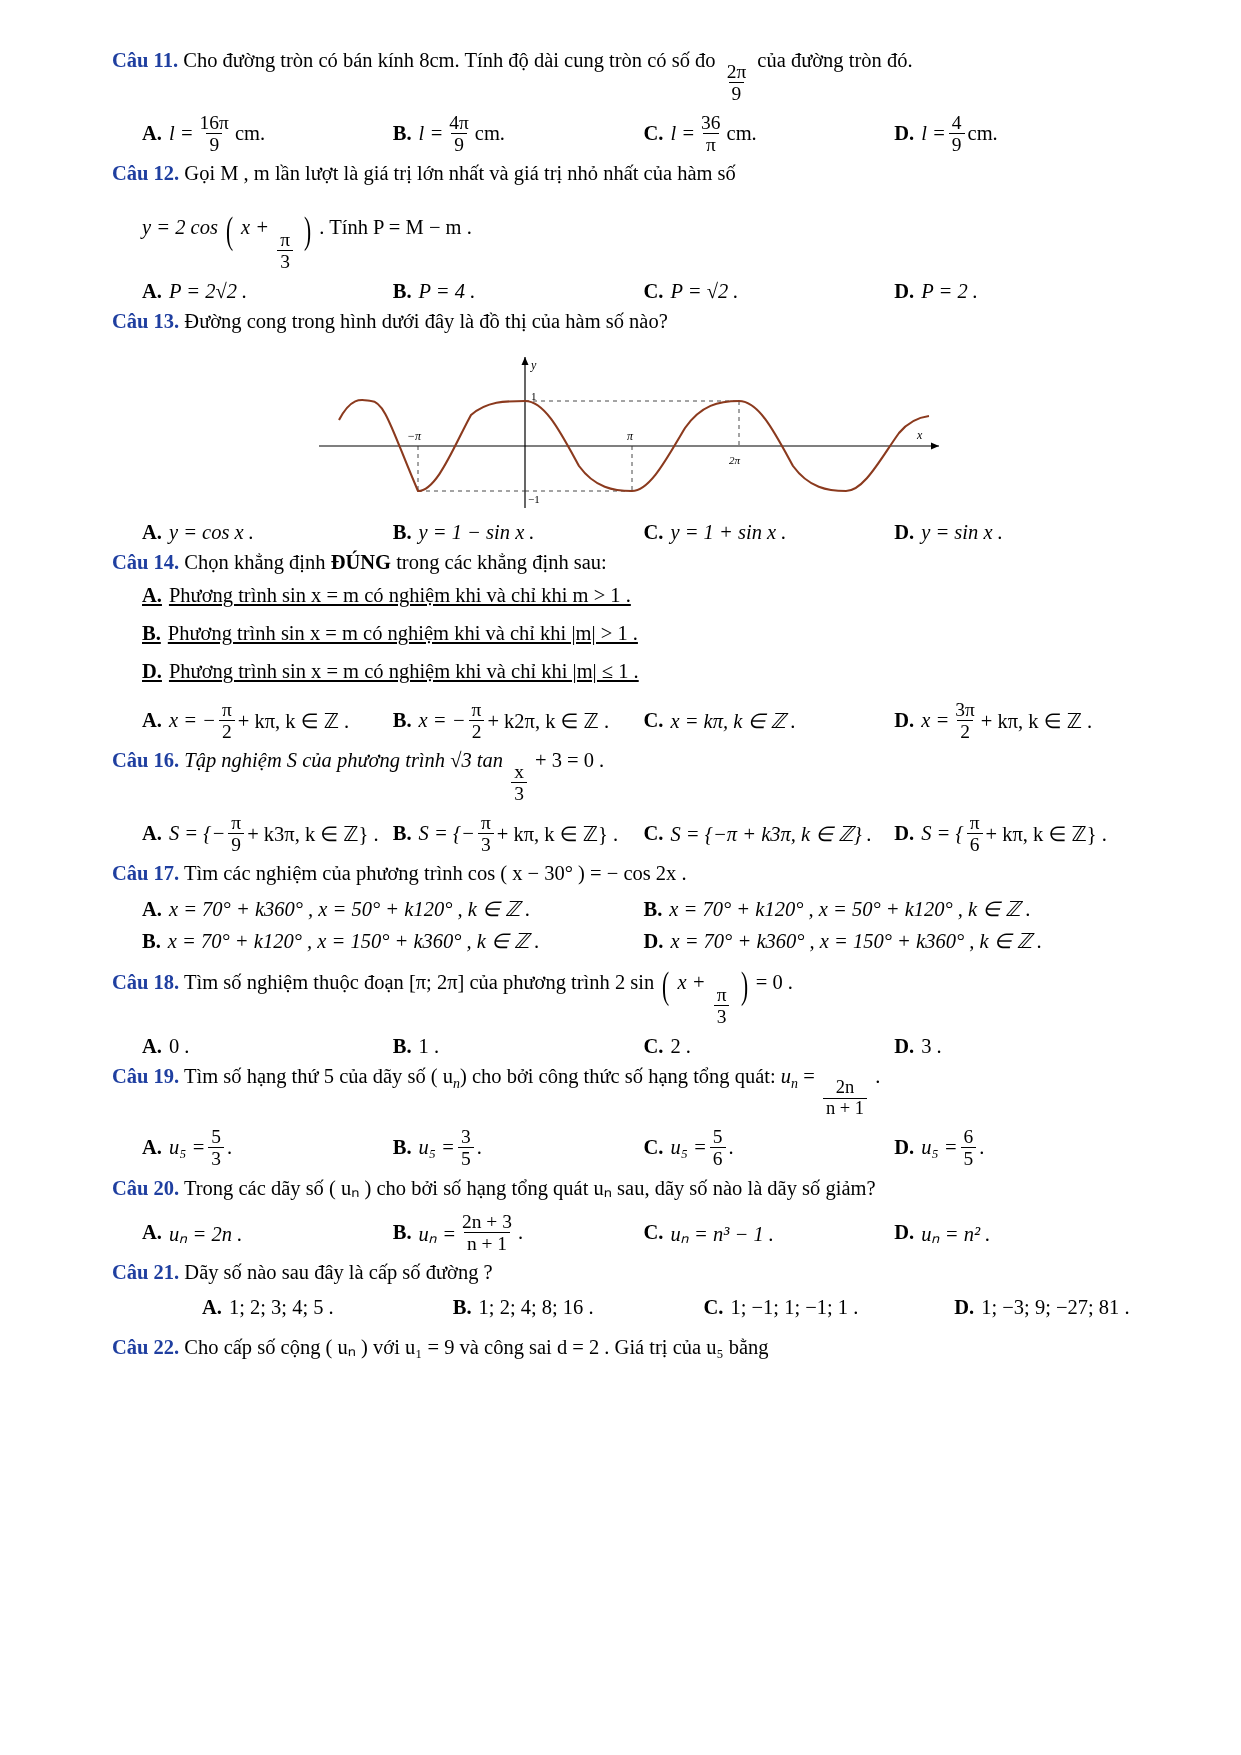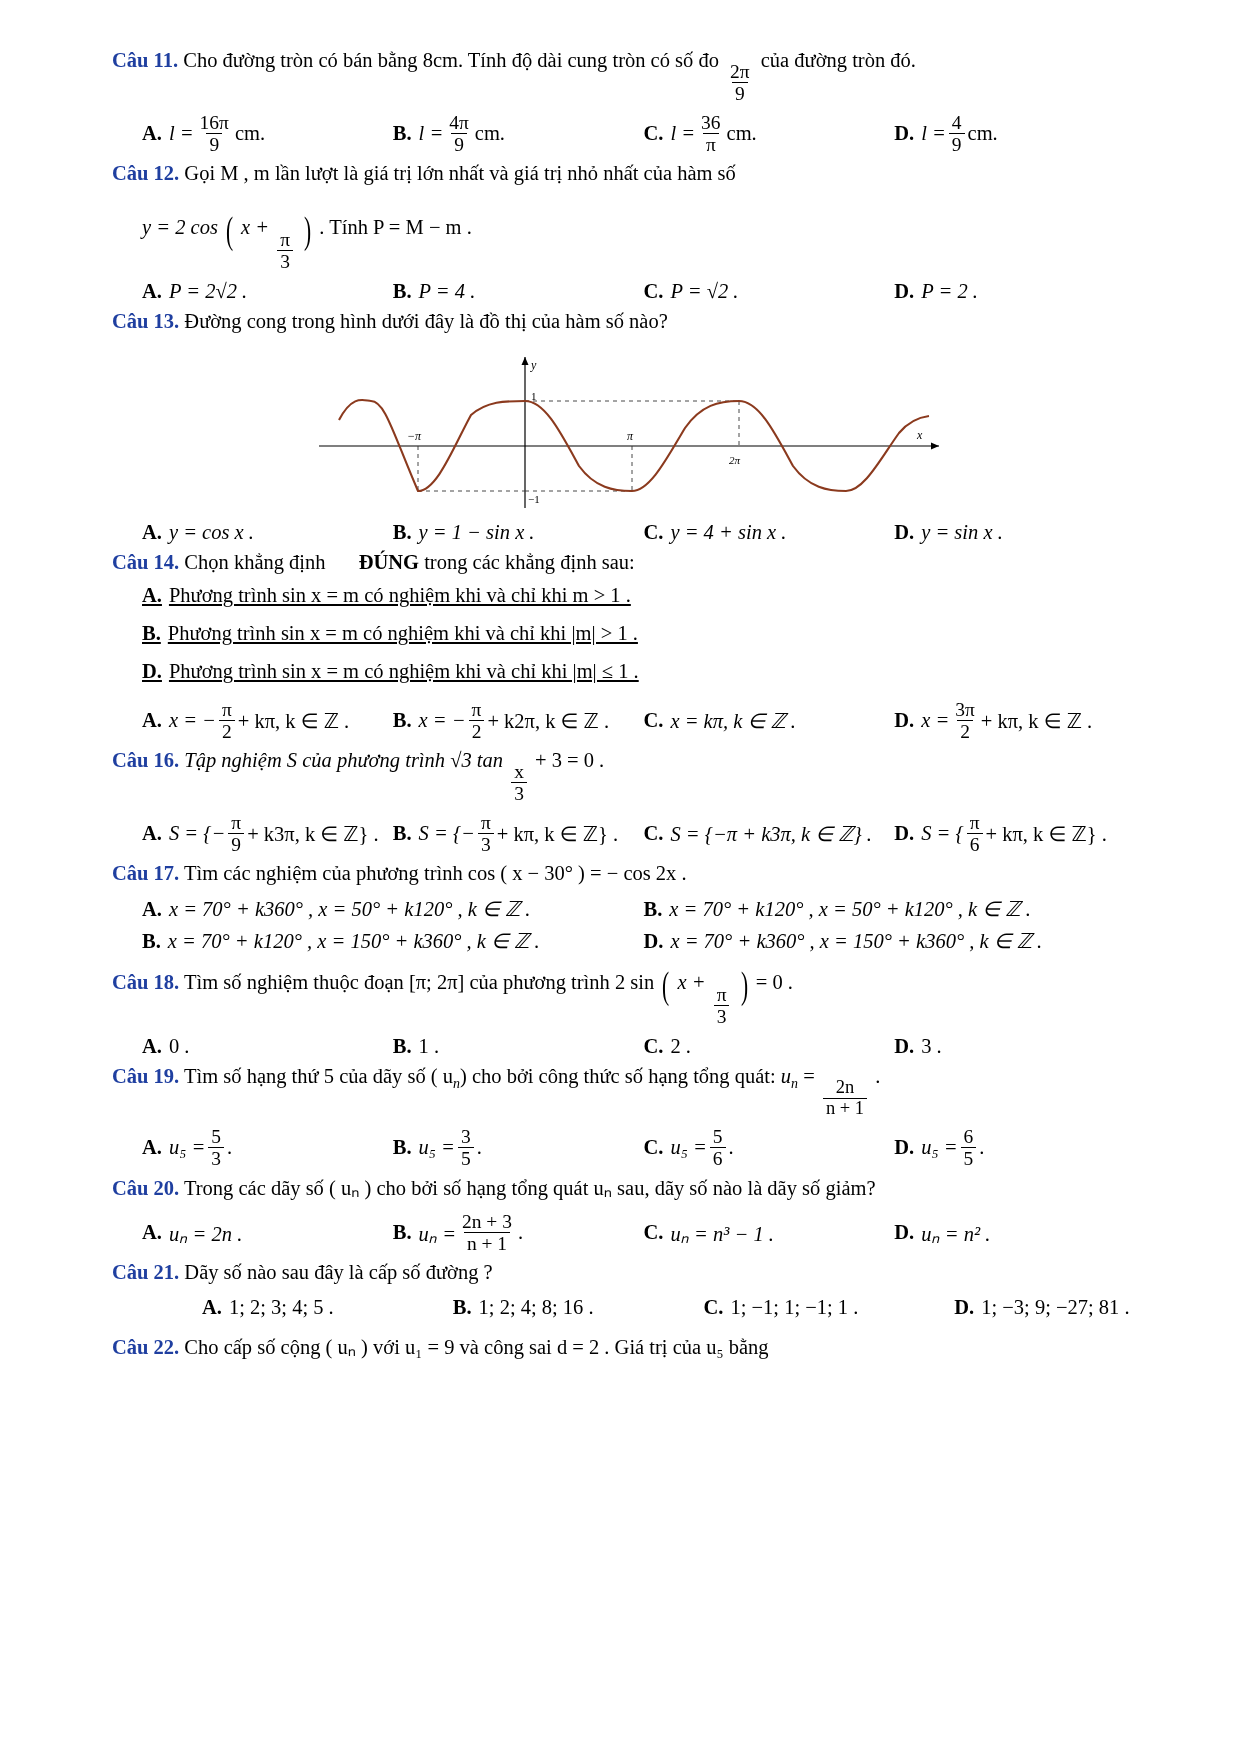--- a/index.html
+++ b/index.html
@@ -60,31 +60,31 @@
   .frac.small{ vertical-align:-0.5em; font-size:0.95em;}
   .paren-big{ font-size:1.9em; display:inline-block; transform:scaleX(0.55); vertical-align:-0.22em;}
   sub{ font-size:0.68em; }
   .graphbox{
     margin:6px auto 2px auto;
     width:640px;
     height:170px;
     position:relative;
   }
   .chartsvg{ display:block; }
-  .title-b{ font-weight:bold;margin-left:28px; }
+  .title-b{ font-weight:bold; }
 </style>
 </head>
 <body>
 
 <div class="page">
 
   <div class="q">
     <div class="qhead">
       <span class="qnum">Câu 11.</span>
-      <span>Cho đường tròn có bán bằng 8cm. Tính độ dài cung tròn có số đo</span>
+      <span>Cho đường tròn có bán kính 8cm. Tính độ dài cung tròn có số đo</span>
       <span class="frac">
         <span class="num">2π</span>
         <span class="den">9</span>
       </span>
       <span>của đường tròn đó.</span>
     </div>
     <div class="opts four">
       <div class="op">
         <span class="lbl">A.</span>
         <span class="it">l =</span>
@@ -195,21 +195,21 @@
       <div class="op">
           <span class="lbl">A.</span>
           <span class="it">y = cos x .</span>
         </div>
       <div class="op">
           <span class="lbl">B.</span>
           <span class="it">y = 1 − sin x .</span>
         </div>
       <div class="op">
           <span class="lbl">C.</span>
-          <span class="it">y = 4 + sin x .</span>
+          <span class="it">y = 1 + sin x .</span>
         </div>
       <div class="op">
           <span class="lbl">D.</span>
           <span class="it">y = sin x .</span>
         </div>
     </div>
   </div>
 
   <div class="q">
     <div class="qhead">

